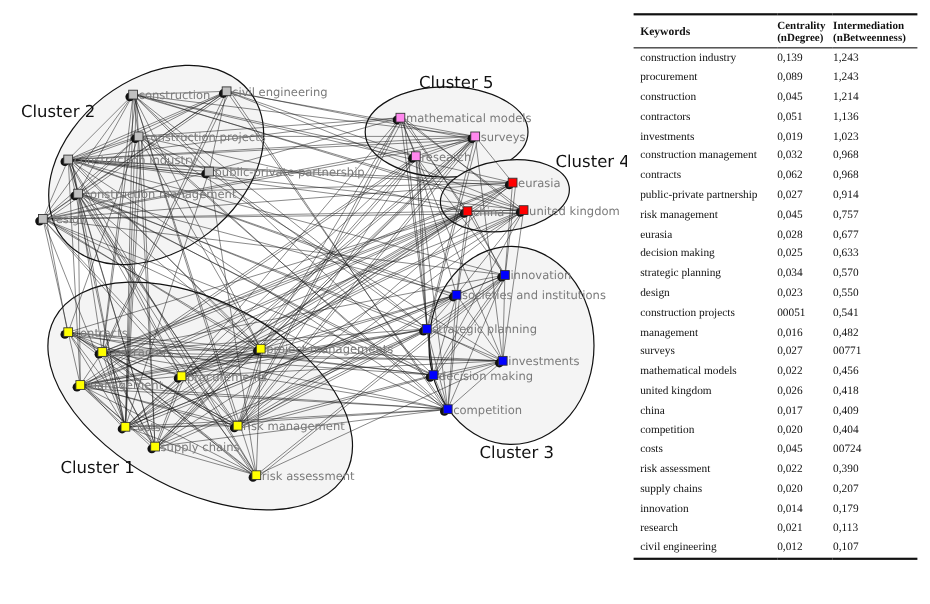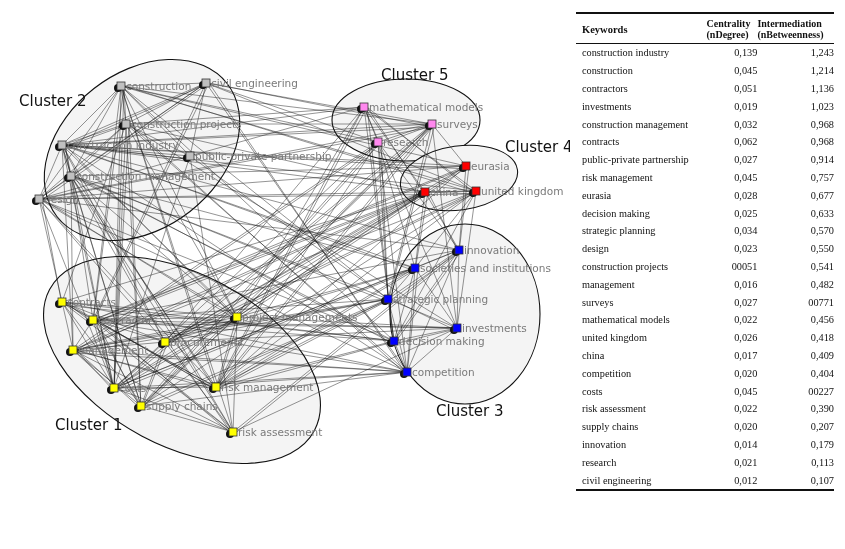--- a/index.html
+++ b/index.html
@@ -11,21 +11,21 @@
   .cluster-shape { fill:#f4f4f4; stroke:#111; stroke-width:1.1; }
   .node { stroke:#333; stroke-width:0.8; }
   #table-wrap { position:absolute; left:576px; top:12px; width:258px; }
   table { border-collapse:collapse; width:100%; font-family:"Liberation Serif", serif; font-size:10.3px; color:#111; }
   thead tr { border-top:2px solid #111; border-bottom:1.5px solid #111; }
   th { font-weight:bold; line-height:11px; padding:4px 0 3px 0; vertical-align:middle; }
   th.kw { text-align:left; padding-left:6px; font-size:10.5px; }
   th.num { text-align:left; font-size:10px; }
   td { height:17.8px; padding:0; }
   td.kw { text-align:left; padding-left:6px; }
-  td.num { text-align:right; }
+  td.num { text-align:left; }
   tbody tr:last-child td { border-bottom:2px solid #111; }
 </style>
 </head>
 <body>
 
 <svg id="network" viewBox="0 0 570 549" xmlns="http://www.w3.org/2000/svg">
 
   <g id="cluster-shapes">
     <ellipse class="cluster-shape" cx="142" cy="150" rx="108" ry="78" transform="rotate(-38 142 150)"></ellipse>
     <ellipse class="cluster-shape" cx="182" cy="360" rx="150" ry="86" transform="rotate(28 182 360)"></ellipse>
@@ -479,20 +479,25 @@
         </th>
       </tr>
     </thead>
     <tbody id="table-body">
         <tr>
           <td class="kw">construction industry</td>
           <td class="num">0,139</td>
           <td class="num">1,243</td>
         </tr>
         <tr>
+          <td class="kw">procurement</td>
+          <td class="num">0,089</td>
+          <td class="num">1,243</td>
+        </tr>
+        <tr>
           <td class="kw">construction</td>
           <td class="num">0,045</td>
           <td class="num">1,214</td>
         </tr>
         <tr>
           <td class="kw">contractors</td>
           <td class="num">0,051</td>
           <td class="num">1,136</td>
         </tr>
         <tr>
@@ -571,21 +576,21 @@
           <td class="num">0,409</td>
         </tr>
         <tr>
           <td class="kw">competition</td>
           <td class="num">0,020</td>
           <td class="num">0,404</td>
         </tr>
         <tr>
           <td class="kw">costs</td>
           <td class="num">0,045</td>
-          <td class="num">00227</td>
+          <td class="num">00724</td>
         </tr>
         <tr>
           <td class="kw">risk assessment</td>
           <td class="num">0,022</td>
           <td class="num">0,390</td>
         </tr>
         <tr>
           <td class="kw">supply chains</td>
           <td class="num">0,020</td>
           <td class="num">0,207</td>

